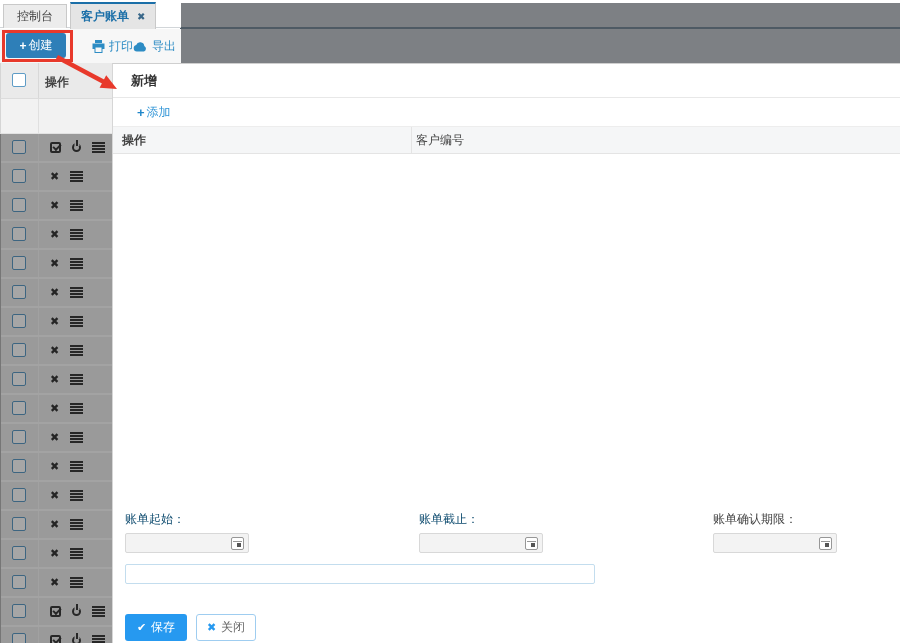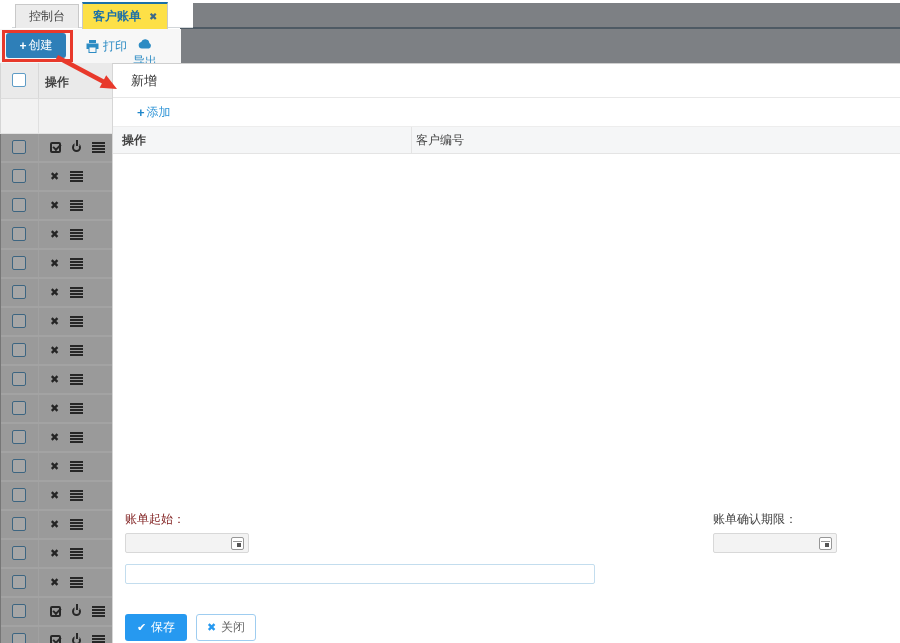--- a/index.html
+++ b/index.html
@@ -4,33 +4,33 @@
 <style>
   html,body{margin:0;padding:0;background:#fff;}
   *{box-sizing:border-box;font-family:"Liberation Sans","DejaVu Sans",sans-serif;}
   #stage{position:relative;width:900px;height:643px;overflow:hidden;background:#fff;font-size:12px;color:#333;}
 
   
   .gray-block{position:absolute;left:180px;top:3px;width:720px;height:60px;background:#7d8084;}
   .gray-topline{position:absolute;left:180px;top:27px;width:720px;height:2px;background:#4e5a64;}
 
   
-  .tabbar{position:absolute;left:12px;top:0;width:181px;height:28px;background:#fff;border-bottom:1px solid #d2d6d9;}
+  .tabbar{position:absolute;left:0;top:0;width:181px;height:28px;background:#fff;border-bottom:1px solid #d2d6d9;}
   .tab{position:absolute;display:flex;align-items:center;cursor:pointer;}
   .tab-inactive{left:3px;top:4px;height:24px;padding:0 13px;background:#ececec;border:1px solid #c9c9c9;border-bottom:none;color:#444;}
-  .tab-active{left:70px;top:2px;height:27px;padding:0 10px;background:#fde047;border:1px solid #c9c9c9;border-bottom:none;border-top:2px solid #1b6fa8;color:#1b6fa8;font-weight:bold;z-index:2;}
+  .tab-active{left:70px;top:2px;height:27px;padding:0 10px;background:#e5e5e5;border:1px solid #c9c9c9;border-bottom:none;border-top:2px solid #1b6fa8;color:#1b6fa8;font-weight:bold;z-index:2;}
   .tab-close{margin-left:8px;font-size:10px;font-weight:bold;color:#3a688a;line-height:1;}
 
   
   .toolbar{position:absolute;left:0;top:29px;width:181px;height:34px;background:#f7f7f7;}
   .btn-create{position:absolute;left:6px;top:4px;width:60px;height:25px;background:#2e7fb8;color:#fff;border:none;border-radius:3px;font-size:12px;display:flex;align-items:center;justify-content:center;cursor:pointer;}
   .btn-create .plus{font-weight:bold;margin-right:2px;}
   .tool-link{position:absolute;top:9px;display:flex;align-items:center;gap:4px;color:#2d8cc4;font-size:12px;cursor:pointer;background:none;border:none;padding:0;}
-  .tool-print{left:86px;text-align:right;}
-  .tool-export{left:133px;flex-direction:column;}
+  .tool-print{left:92px;text-align:right;}
+  .tool-export{left:133px;}
 
   
   .ann-rect{position:absolute;left:2px;top:30px;width:71px;height:32px;border:3px solid #e8392b;z-index:60;pointer-events:none;}
   .ann-arrow{position:absolute;left:0;top:0;z-index:55;pointer-events:none;}
 
   
   .lt-header{position:absolute;left:0;top:63px;width:112px;height:36px;background:#eaeaea;border-bottom:1px solid #dcdcdc;border-left:1px solid #d5d5d5;}
   .lt-header::before{content:"";position:absolute;left:37px;top:0;bottom:0;border-left:1px solid #d8d8d8;}
   .lt-op{position:absolute;left:44px;top:11px;font-weight:bold;color:#444;}
   .lt-filter{position:absolute;left:0;top:99px;width:112px;height:35px;background:#f2f2f2;border-bottom:1px solid #e2e2e2;border-left:1px solid #d5d5d5;}
@@ -44,35 +44,35 @@
   .ico-times{font-size:11px;color:#3a3a3a;font-weight:bold;line-height:1;cursor:pointer;}
   .ico-menu{display:inline-block;width:13px;height:11px;cursor:pointer;background:repeating-linear-gradient(to bottom,#3c3c3c 0,#3c3c3c 2px,transparent 2px,transparent 3px);}
   .ico-power{display:inline-block;width:9px;height:9px;border:2px solid #3c3c3c;border-radius:50%;position:relative;cursor:pointer;}
   .ico-power::after{content:"";position:absolute;left:50%;margin-left:-1px;top:-5px;width:2px;height:6px;background:#3c3c3c;box-shadow:-1.5px 0 0 #ededed,1.5px 0 0 #ededed;}
   .ico-check-square{display:inline-block;width:11px;height:11px;border:2px solid #3c3c3c;border-radius:2px;position:relative;cursor:pointer;}
   .ico-check-square::after{content:"";position:absolute;left:1px;top:0px;width:6px;height:3px;border-left:2px solid #3c3c3c;border-bottom:2px solid #3c3c3c;transform:rotate(-45deg);}
   .lt-dim{position:absolute;left:0;top:134px;width:112px;height:509px;background:rgba(0,0,0,0.35);z-index:5;pointer-events:none;}
 
   
   .panel{position:absolute;left:112px;top:63px;width:788px;height:580px;background:#fff;border-top:1px solid #cfcfcf;border-left:1px solid #d6d6d6;z-index:10;}
-  .panel-title{position:absolute;left:18px;top:8px;font-size:13px;font-weight:400;color:#333;}
+  .panel-title{position:absolute;left:18px;top:8px;font-size:13px;font-weight:700;color:#333;}
   .panel-hr{position:absolute;left:0;top:33px;width:100%;border-top:1px solid #e8e8e8;}
   .add-link{position:absolute;left:24px;top:40px;color:#2f94d6;display:flex;align-items:center;gap:2px;cursor:pointer;background:none;border:none;font-size:12px;padding:0;}
   .add-link .plus{font-weight:bold;color:#1f86c9;font-size:13px;}
   .p-thead{position:absolute;left:0;top:62px;width:100%;height:28px;background:#f5f6f7;border-top:1px solid #ededed;border-bottom:1px solid #e4e4e4;display:flex;align-items:center;}
   .p-th1{width:299px;height:100%;display:flex;align-items:center;padding-left:9px;border-right:1px solid #e4e4e4;font-weight:bold;color:#444;}
   .p-th2{flex:1;padding-left:4px;font-weight:normal;color:#444;}
 
   
   .field{position:absolute;width:124px;}
   .f1{left:12px;top:447px;}
   .f2{left:306px;top:447px;}
   .f3{left:600px;top:447px;}
   .f-label{font-size:12px;display:block;margin-bottom:5px;}
-  .req .f-label{color:#7f1d1d;}
+  .req .f-label{color:#0c4a6e;}
   .opt .f-label{color:#404040;}
   .date-box{position:relative;width:124px;height:20px;background:#f3f3f3;border:1px solid #d8d8d8;border-radius:2px;}
   .date-input{position:absolute;left:0;top:0;width:100%;height:100%;border:none;background:transparent;outline:none;padding:0 22px 0 5px;font-size:11px;}
   .cal{position:absolute;right:4px;top:3px;width:13px;height:13px;border:1px solid #979797;border-radius:2px;background:#fff;cursor:pointer;}
   .cal::before{content:"";position:absolute;left:1px;right:1px;top:3px;border-top:1px solid #979797;}
   .cal::after{content:"";position:absolute;right:2px;bottom:2px;width:4px;height:4px;background:#555;}
   .remark{position:absolute;left:12px;top:500px;}
   .remark .f-label{color:#8d8d8d;margin-bottom:4px;}
   .remark-input{width:470px;height:20px;border:1px solid #c3ddee;border-radius:2px;outline:none;padding:0 5px;font-size:12px;background:#fff;}
   .btn-row{position:absolute;left:12px;top:550px;display:flex;gap:9px;}
@@ -270,20 +270,27 @@
       <div class="p-th2">客户编号</div>
     </div>
 
     <div class="field f1 req">
       <label class="f-label">账单起始：</label>
       <div class="date-box">
         <input class="date-input" value="" style="">
         <span class="cal"></span>
       </div>
     </div>
+    <div class="field f2 req">
+      <label class="f-label">账单截止：</label>
+      <div class="date-box">
+        <input class="date-input" value="" style="">
+        <span class="cal"></span>
+      </div>
+    </div>
     <div class="field f3 opt">
       <label class="f-label">账单确认期限：</label>
       <div class="date-box">
         <input class="date-input" value="" style="">
         <span class="cal"></span>
       </div>
     </div>
 
     <div class="remark">
       <input class="remark-input" value="" style="">

